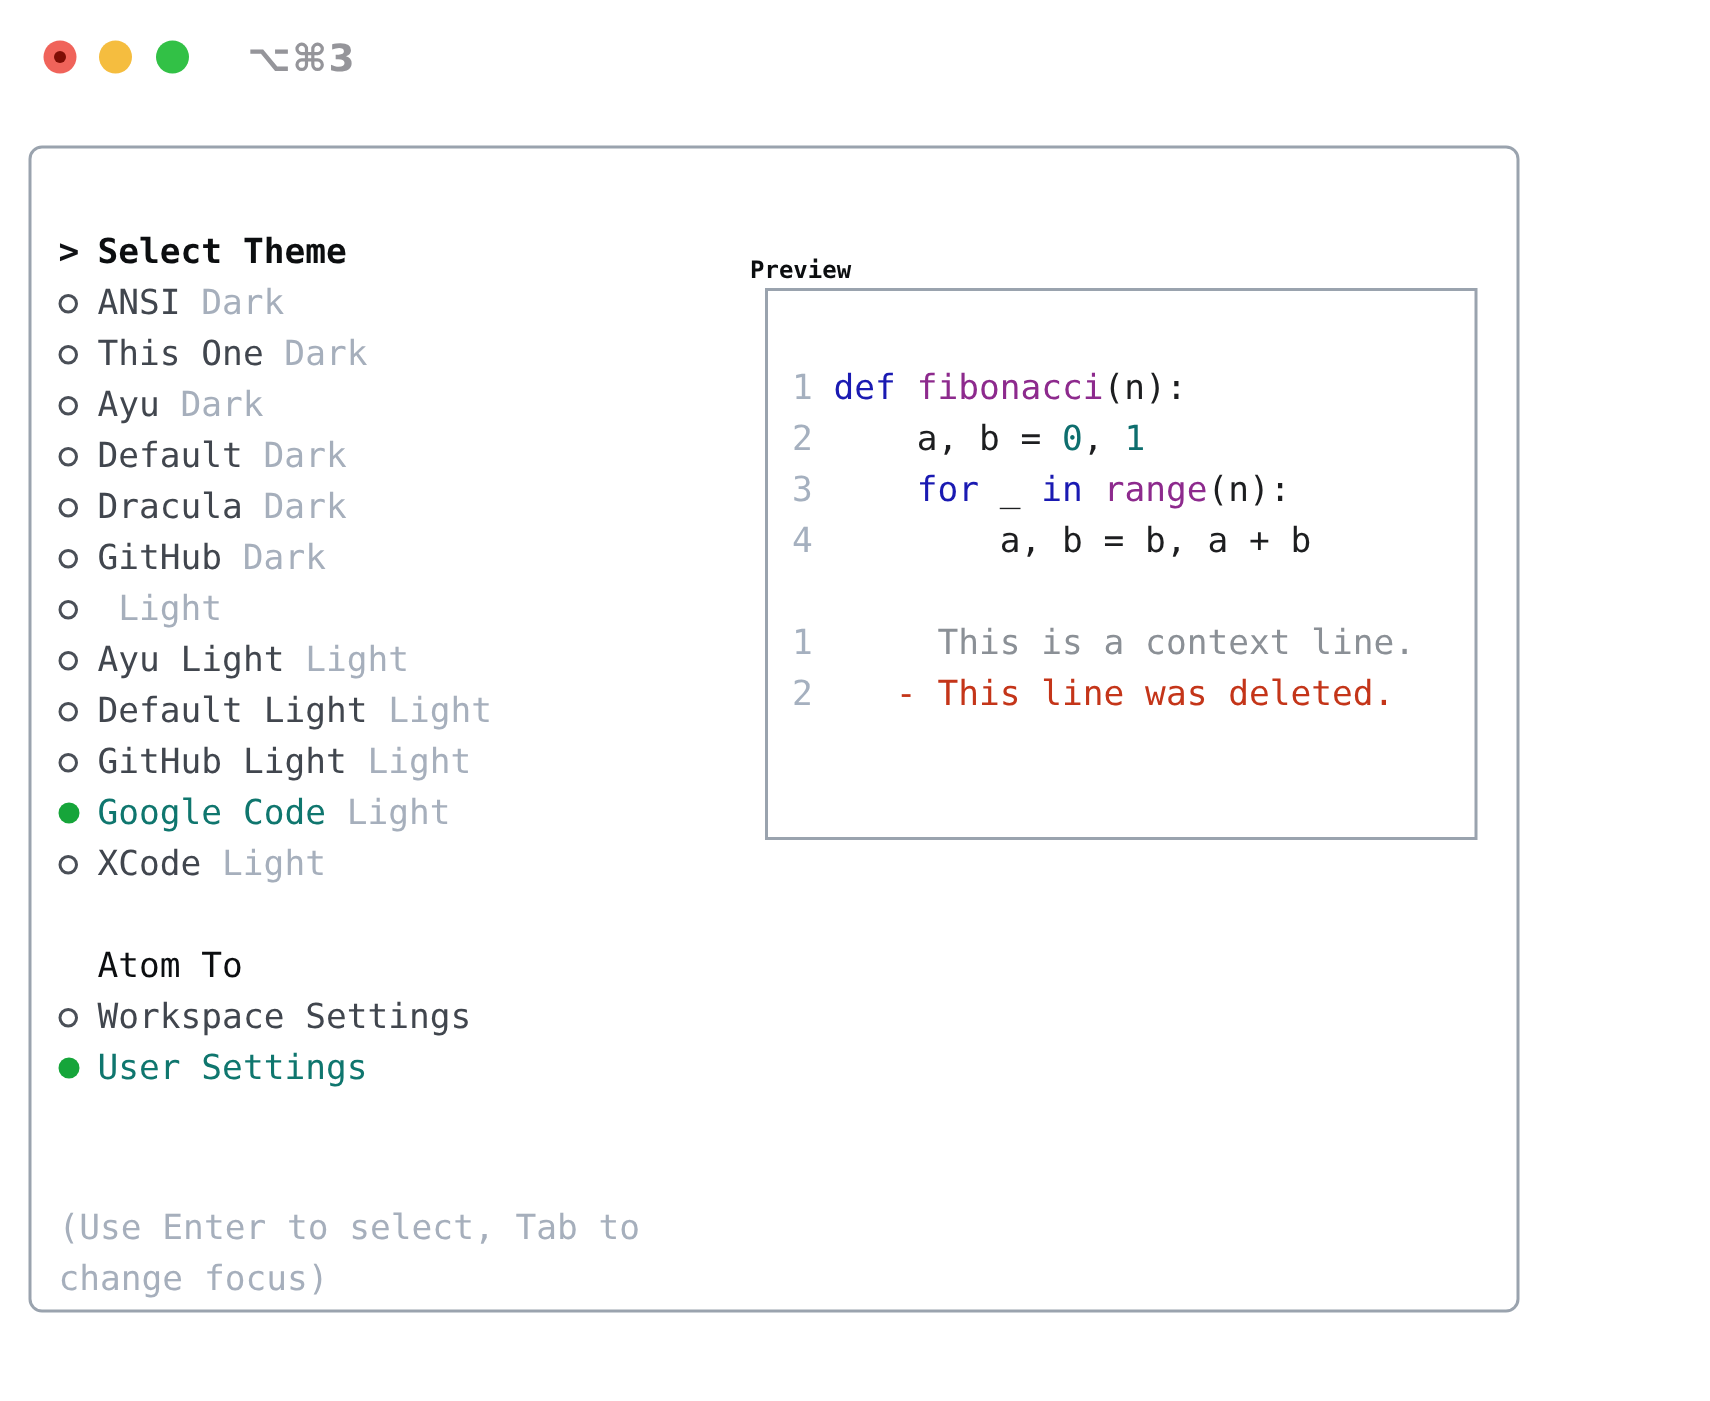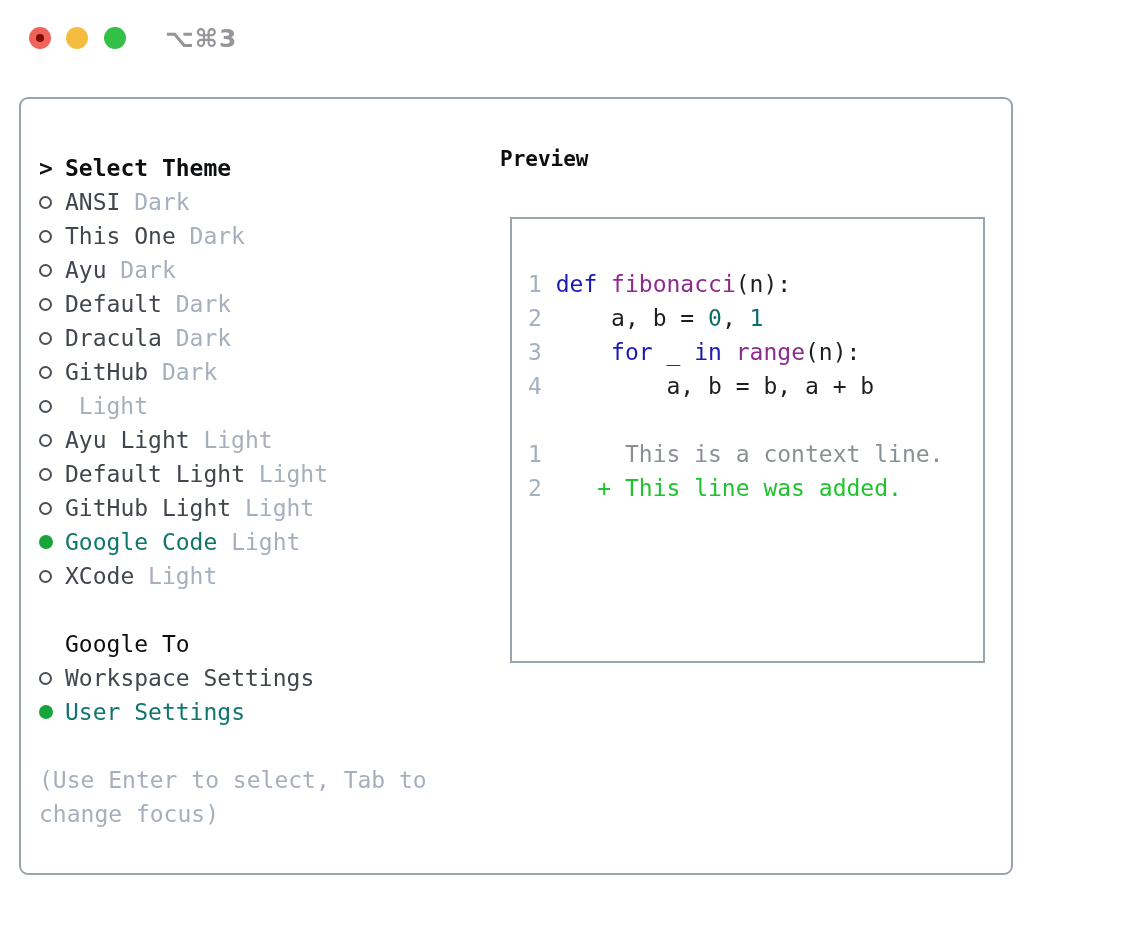--- a/index.html
+++ b/index.html
@@ -40,28 +40,28 @@
     width:13px;height:13px;border-radius:50%;
     border:2px solid #4a4f57;box-sizing:border-box;display:inline-block;
   }
   .bullet.sel{border:none;background:#16a53a;width:14px;height:14px;}
   .hdr{color:#0c0e10;font-weight:bold;}
   .name{color:#41464e;text-align:right;}
   .name.sel{color:#0f766e;}
   .variant{color:#a6afbc;margin-left:13.8px;}
   .subhdr{color:#0c0e10;}
   .spacer{height:34px;}
-  .hint{color:#a6afbc;white-space:normal;width:430px;line-height:34px;}
+  .hint{color:#a6afbc;white-space:normal;width:430px;line-height:34px;margin-top:39px;}
   
   .preview-title{
-    position:absolute;left:479px;top:43px;height:34px;line-height:34px;
-    font-size:21px;font-weight:bold;color:#0c0e10;
+    position:absolute;left:479px;top:64px;height:34px;line-height:34px;
+    font-size:16px;font-weight:bold;color:#0c0e10;
   }
   .preview-box{
-    position:absolute;left:489px;top:118px;width:475px;height:446px;
+    position:absolute;left:489px;top:93px;width:475px;height:368px;
     border:2px solid #9aa3ae;box-sizing:border-box;background:#ffffff;
     padding:48px 0 0 16px;overflow:hidden;
   }
   .code-line{white-space:pre;font-size:23px;line-height:34px;height:34px;}
   .seg-lineno{color:#a5b0bf;}
   .seg-keyword{color:#1a1ab2;}
   .seg-function{color:#8d2a8d;}
   .seg-number{color:#0e6e6e;}
   .seg-plain{color:#1d1e20;}
   .seg-context{color:#8b9096;}
@@ -100,21 +100,21 @@
         <div class="row"><span class="gutter"><span class="bullet"></span></span><span class="name">Default Light</span><span class="variant">Light</span></div>
         <div class="row"><span class="gutter"><span class="bullet"></span></span><span class="name">GitHub Light</span><span class="variant">Light</span></div>
         <div class="row"><span class="gutter"><span class="bullet sel"></span></span><span class="name sel">Google Code</span><span class="variant">Light</span></div>
         <div class="row"><span class="gutter"><span class="bullet"></span></span><span class="name">XCode</span><span class="variant">Light</span></div>
       </div>
 
     <div class="spacer"></div>
 
     <div class="row">
       <span class="gutter"></span>
-      <span class="subhdr">Google To</span>
+      <span class="subhdr">Atom To</span>
     </div>
 
     <div id="apply-options">
         <div class="row"><span class="gutter"><span class="bullet"></span></span><span class="name">Workspace Settings</span></div>
         <div class="row"><span class="gutter"><span class="bullet sel"></span></span><span class="name sel">User Settings</span></div>
       </div>
 
     <div class="spacer"></div>
 
     <div class="hint">(Use Enter to select, Tab to change focus)</div>
@@ -123,17 +123,17 @@
   <div class="preview-title">Preview</div>
 
   <div class="preview-box">
     <div id="preview-code">
         <div class="code-line"><span class="seg-lineno">1 </span><span class="seg-keyword">def</span><span class="seg-plain"> </span><span class="seg-function">fibonacci</span><span class="seg-plain">(n):</span></div>
         <div class="code-line"><span class="seg-lineno">2 </span><span class="seg-plain">    a, b = </span><span class="seg-number">0</span><span class="seg-plain">, </span><span class="seg-number">1</span></div>
         <div class="code-line"><span class="seg-lineno">3 </span><span class="seg-plain">    </span><span class="seg-keyword">for</span><span class="seg-plain"> _ </span><span class="seg-keyword">in</span><span class="seg-plain"> </span><span class="seg-function">range</span><span class="seg-plain">(n):</span></div>
         <div class="code-line"><span class="seg-lineno">4 </span><span class="seg-plain">        a, b = b, a + b</span></div>
         <div class="code-line">&nbsp;</div>
         <div class="code-line"><span class="seg-lineno">1 </span><span class="seg-context">     This is a context line.</span></div>
-        <div class="code-line"><span class="seg-lineno">2 </span><span class="seg-added">   + This line was added.</span></div>
+        <div class="code-line"><span class="seg-lineno">2 </span><span class="seg-deleted">   - This line was deleted.</span></div>
       </div>
   </div>
 
 </div>
 
 </body></html>

